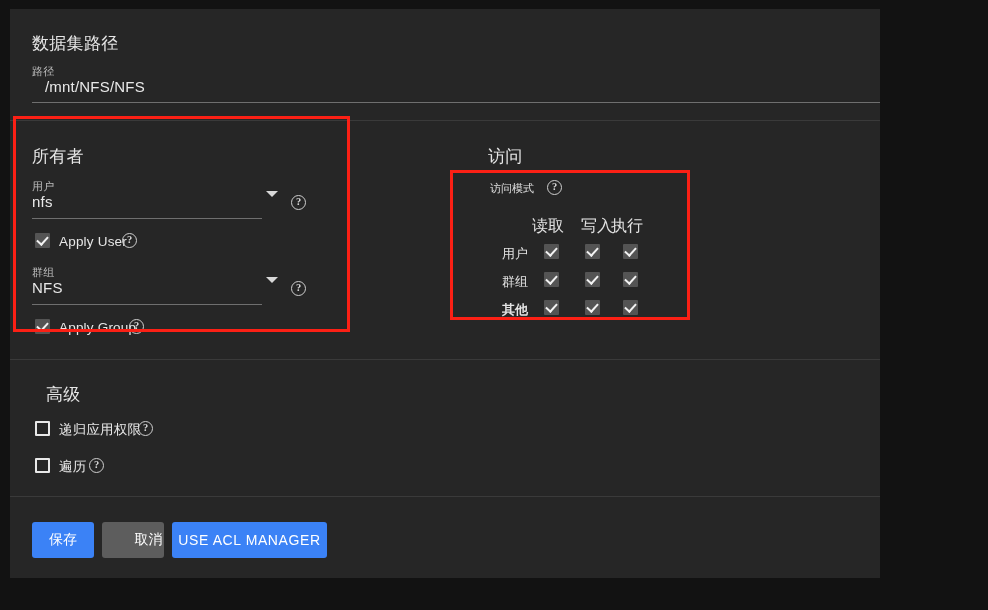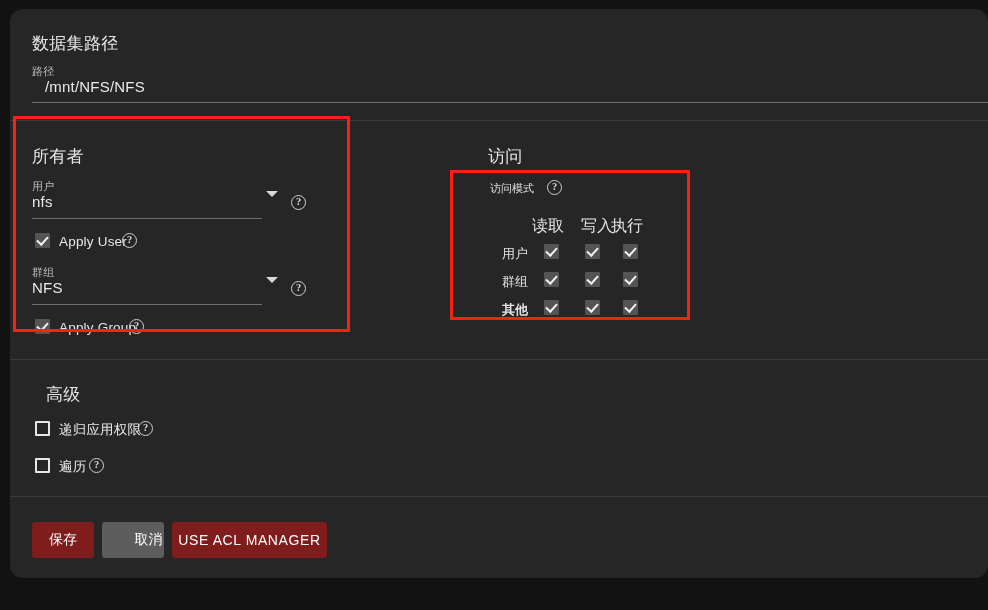--- a/index.html
+++ b/index.html
@@ -9,24 +9,24 @@
     height: 610px;
     background: #121212;
     font-family: "Liberation Sans", "DejaVu Sans", sans-serif;
     overflow: hidden;
   }
 
   .card {
     position: absolute;
     left: 10px;
     top: 9px;
-    width: 978px;
+    width: 870px;
     height: 569px;
     background: #262626;
-    border-radius: 13px;
+    border-radius: 0;
     overflow: hidden;
   }
 
   
   .section { position: absolute; left: 0; width: 100%; }
   .divider {
     position: absolute;
     left: 0; width: 100%;
     height: 1px;
     background: #3a3a3a;
@@ -151,21 +151,21 @@
   
   .btn {
     position: absolute;
     border: none;
     border-radius: 3px;
     font-family: "Liberation Sans", sans-serif;
     cursor: pointer;
     color: #ffffff;
     font-size: 14px;
   }
-  .btn-primary { background: #7f1d1d; }
+  .btn-primary { background: #3b82f6; }
   .btn-secondary { background: #5d5d5d; padding-left: 31px; }
   .btn-wide { font-size: 14px; font-weight: 400; letter-spacing: .6px; }
 
   
   .redbox {
     position: absolute;
     border: 3px solid #fb2015;
     pointer-events: none;
   }
 </style>

